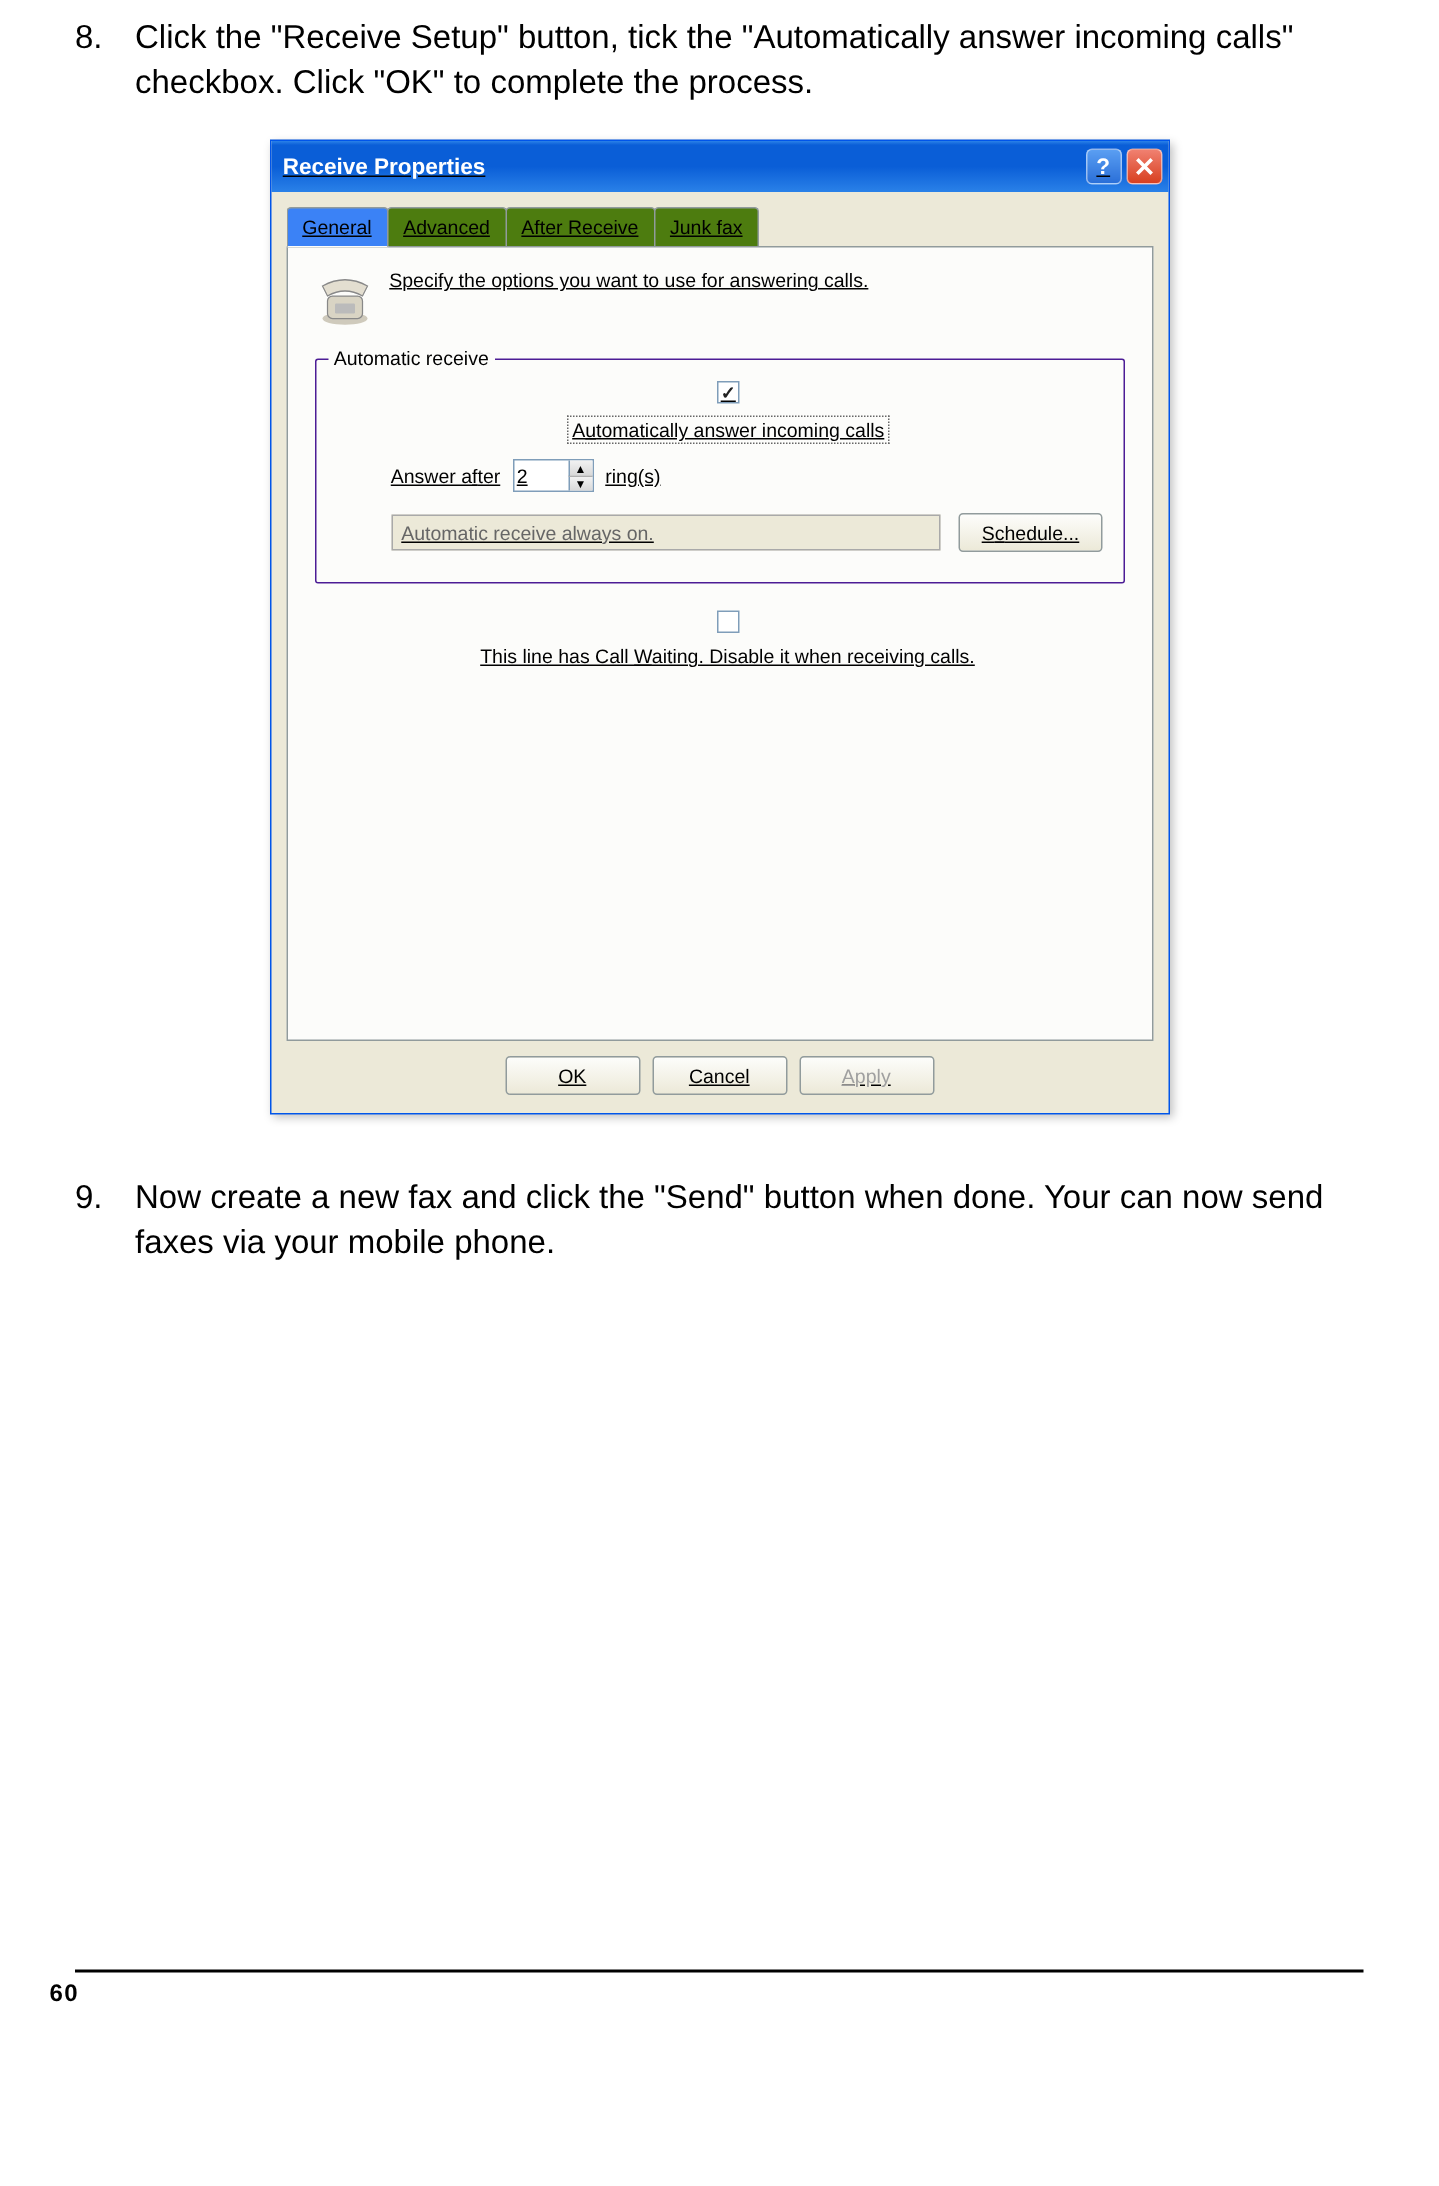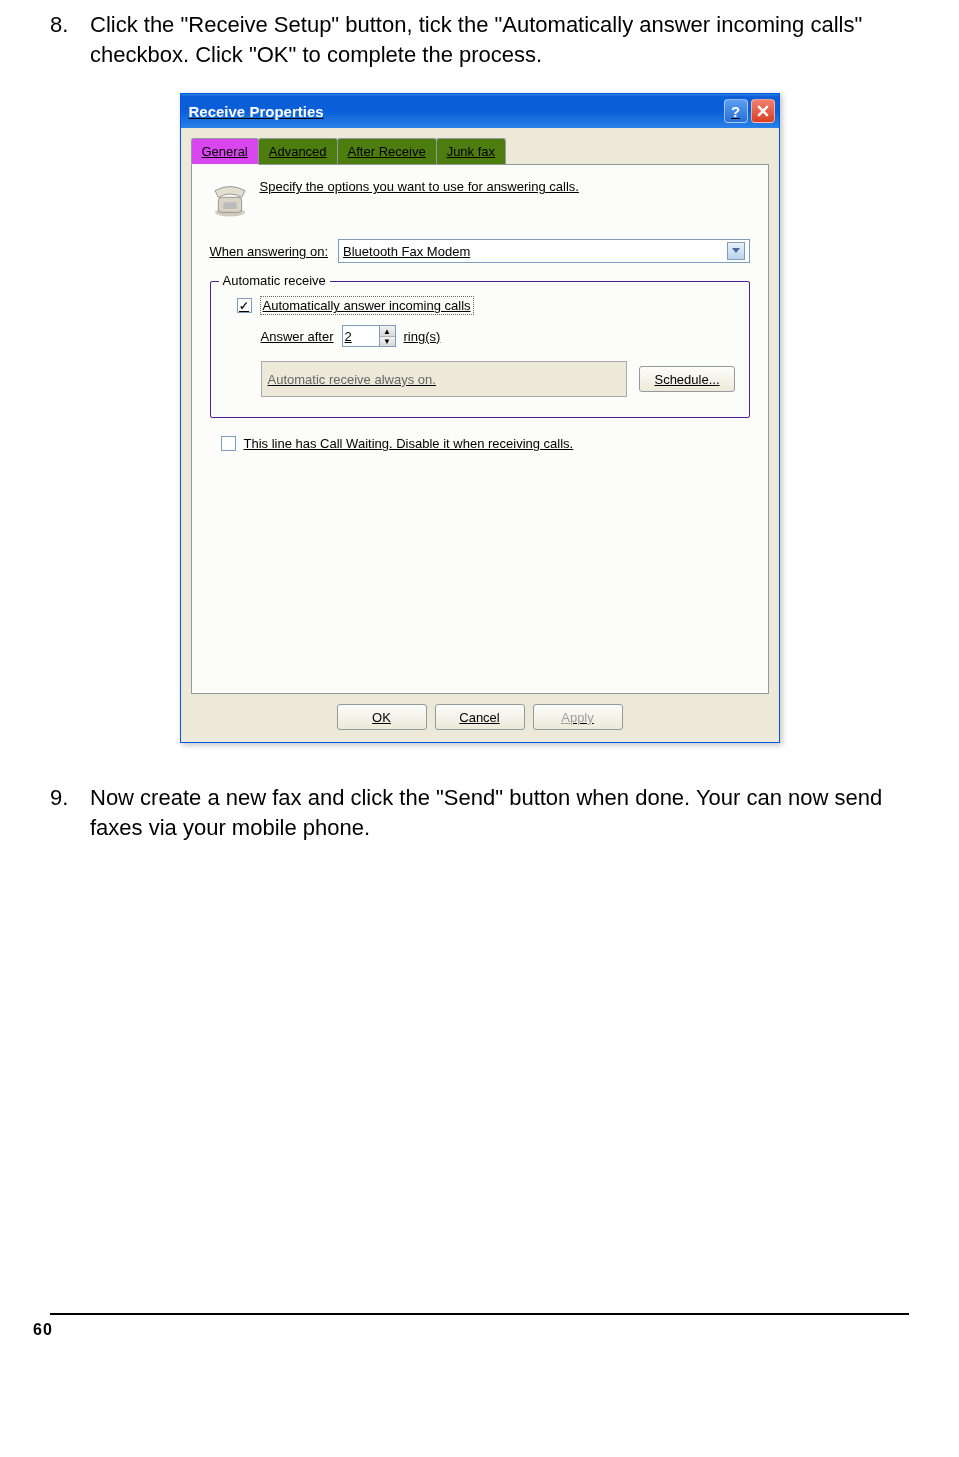--- a/index.html
+++ b/index.html
@@ -78,21 +78,21 @@
     background: #4d7c0f;
     border: 1px solid #919b9c;
     border-bottom: none;
     border-top-left-radius: 3px;
     border-top-right-radius: 3px;
     margin-right: -1px;
     color: #000;
     position: relative;
   }
   .tab.active {
-    background: #d946ef;
+    background: #3b82f6;
     border-bottom: 1px solid #fcfcfa;
     margin-bottom: -1px;
     z-index: 3;
   }
   .tabpanel {
     border: 1px solid #919b9c;
     background: #fcfcfa;
     padding: 14px 18px 30px 18px;
     position: relative;
     z-index: 1;
@@ -153,20 +153,21 @@
     font-size: 13px;
     color: #000;
   }
   .cb-row {
     display: flex;
     align-items: center;
     gap: 8px;
     font-size: 13px;
     margin-bottom: 10px;
     margin-left: 12px;
+    flex-direction: column;
   }
   .checkbox {
     width: 15px; height: 15px;
     border: 1px solid #7f9db9;
     background: #fff;
     display:flex;align-items:center;justify-content:center;
     font-size: 12px;
     line-height: 1;
   }
   .checkbox.checked::after {
@@ -210,21 +211,21 @@
   .spin-btn:first-child { border-bottom:1px solid #b0b0b0; }
   .schedule-row {
     display:flex; gap: 12px; align-items:center;
     margin-left: 36px;
   }
   .ro-field {
     flex:1;
     border: 1px solid #a9a9a9;
     background: #ece9d8;
     color: #666;
-    height: 36px;
+    height: 24px;
     display:flex;align-items:center;
     padding: 0 6px;
     font-size: 13px;
   }
   .win-btn {
     height: 26px;
     min-width: 90px;
     padding: 0 14px;
     background: linear-gradient(#fdfdfb 0%, #ece9d8 100%);
     border: 1px solid #919b9c;
@@ -293,33 +294,20 @@
           <div class="intro-row">
             <svg class="phone-icon" viewBox="0 0 48 48">
               <ellipse cx="24" cy="40" rx="18" ry="5" fill="#cfcabc"></ellipse>
               <rect x="10" y="22" width="28" height="18" rx="4" fill="#d9d4c4" stroke="#888"></rect>
               <rect x="16" y="28" width="16" height="8" rx="1" fill="#bbb"></rect>
               <path d="M6 14 Q24 4 42 14 L38 22 Q24 14 10 22 Z" fill="#e3ded0" stroke="#888"></path>
             </svg>
             <span class="intro-text">Specify the options you want to use for answering calls.</span>
           </div>
 
-          <div class="field-row">
-            <span class="label">
-              <span>When answering </span><span class="underline">o</span><span>n:</span>
-            </span>
-            <div class="select">
-              <span>Bluetooth Fax Modem</span>
-              <div class="select-arrow">
-                <svg width="8" height="6" viewBox="0 0 8 6">
-                    <path d="M0 0 L8 0 L4 5 Z" fill="#4a6a9a"></path>
-                  </svg>
-              </div>
-            </div>
-          </div>
 
           <div class="groupbox">
             <div class="groupbox-legend">Automatic receive</div>
 
             <div class="cb-row">
               <div class="checkbox checked"></div>
               <span class="focus-text">
                 <span>A</span><span class="underline">u</span><span>tomatically answer incoming calls</span>
               </span>
             </div>

